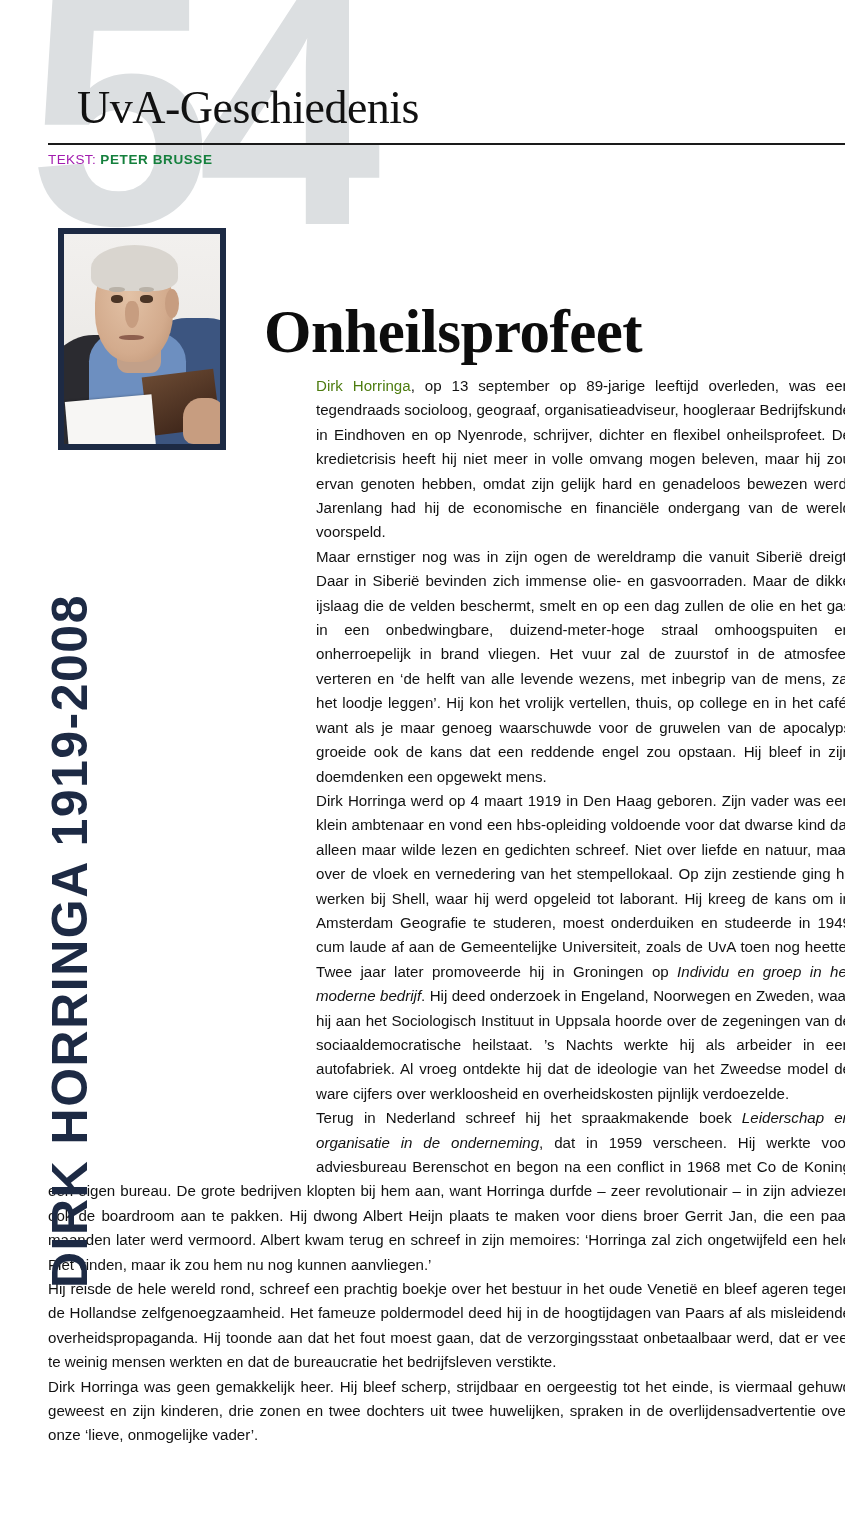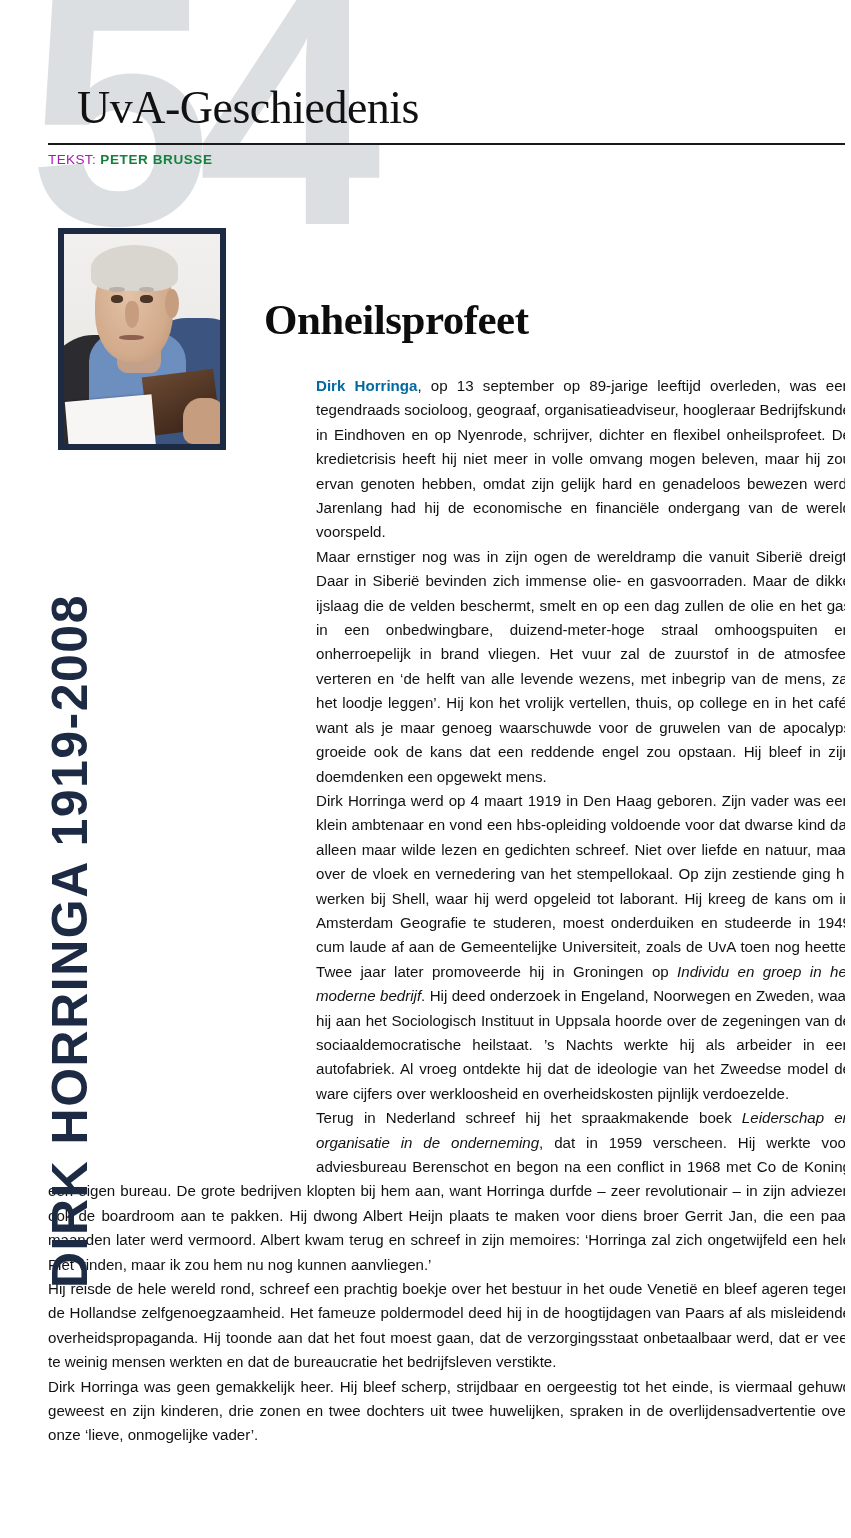--- a/index.html
+++ b/index.html
@@ -202,21 +202,21 @@
     margin-top: -6px;
   }
 
   
   .headline {
     position: absolute;
     left: 264px;
     top: 258px;
     z-index: 3;
     font-family: "Liberation Serif", serif;
-    font-size: 43px;
+    font-size: 61px;
     line-height: 66px;
     color: #0d0d0d;
     letter-spacing: -0.5px;
     white-space: nowrap;
   }
 
   
   .article {
     position: absolute;
     left: 48px;
@@ -240,21 +240,21 @@
     shape-outside: inset(0);
   }
   .float-side {
     float: left;
     width: 56px;
     height: 800px;
     shape-outside: inset(0);
   }
   .clearfix::after { content: ""; display: block; clear: both; }
 
-  .lead-name { color: #0369a1; font-weight: bold; }
+  .lead-name { color: #4d7c0f; font-weight: normal; }
   em, .ital { font-style: italic; }
 
   
   .footnote {
     position: absolute;
     left: 48px;
     top: 1448px;
     width: 803px;
     z-index: 3;
     font-size: 13.2px;

